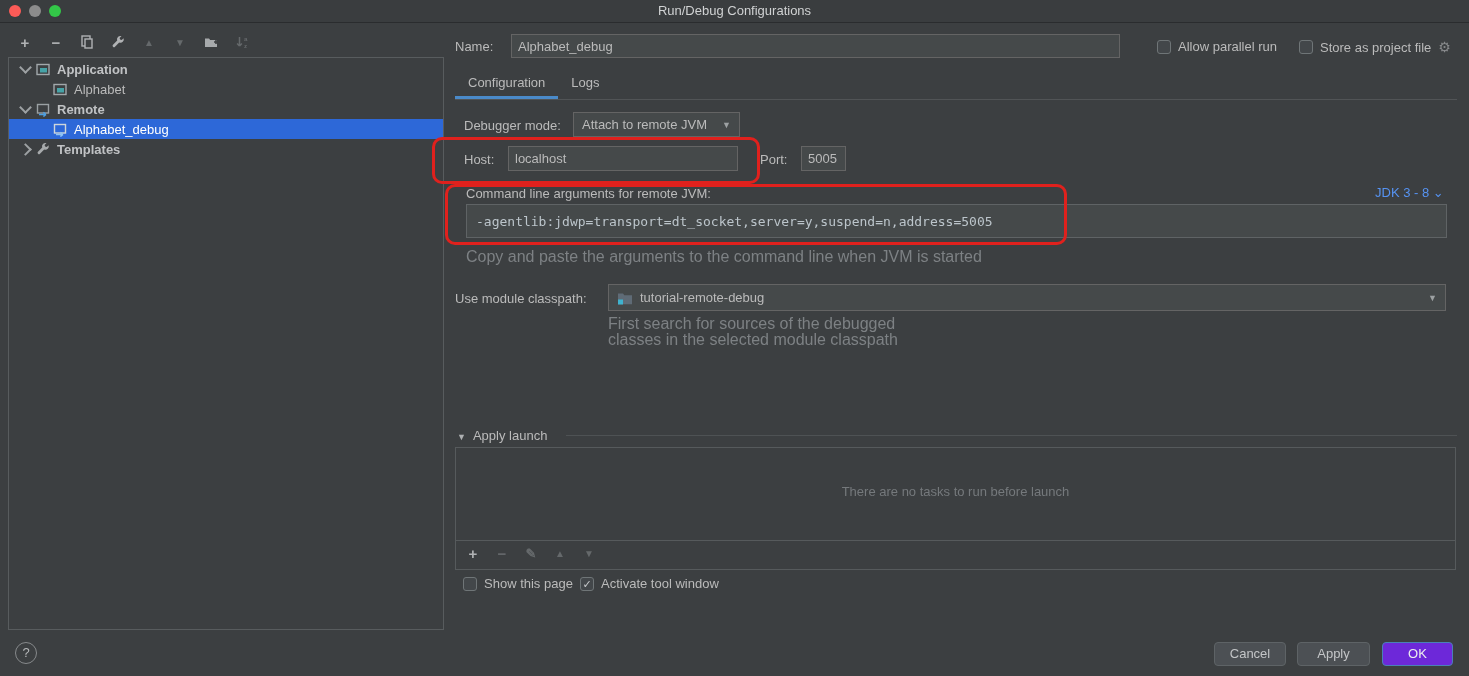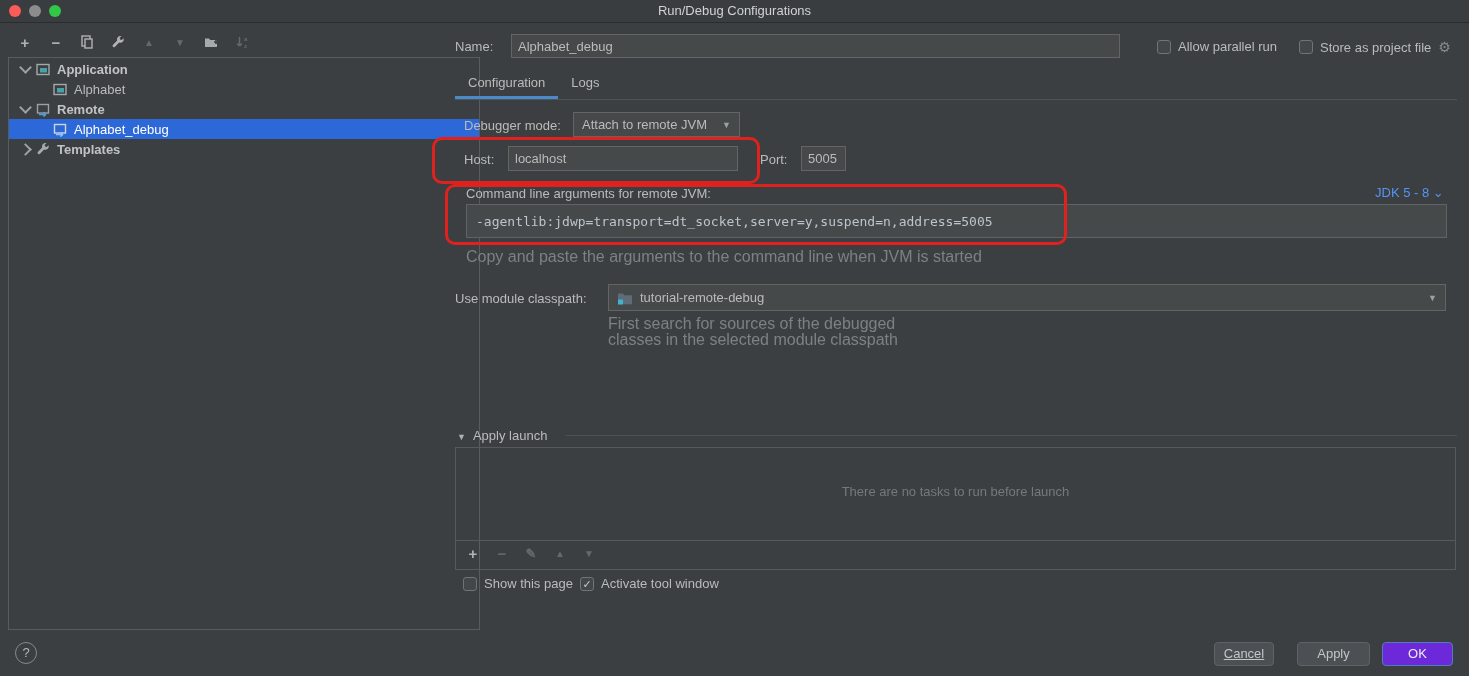--- a/index.html
+++ b/index.html
@@ -16,21 +16,21 @@
   .light.green{left:49px;background:#33c748;}
   
   .ltb{position:absolute;top:31px;height:22px;display:flex;align-items:center;gap:13px;left:16px;}
   .tbi{display:inline-flex;align-items:center;justify-content:center;width:18px;height:18px;
        color:#b0b2b4;font-size:15px;font-weight:bold;cursor:default;}
   .tbi.dis{color:#65696b;}
   .tbi svg{display:block;}
   .tri{font-size:10px;font-weight:normal;}
   
   .treepanel{position:absolute;left:8px;top:57px;width:434px;height:571px;
-             border:1px solid #585c5e;background:#3c3f41;padding-left:36px;}
+             border:1px solid #585c5e;background:#3c3f41;}
   .trow{position:absolute;left:0;right:0;height:20px;display:flex;align-items:center;}
   .trow .chev{width:7px;height:7px;border-right:2px solid #9da1a3;border-bottom:2px solid #9da1a3;
               display:inline-block;flex:none;}
   .chev.exp{transform:rotate(45deg);margin-top:-3px;}
   .chev.col{transform:rotate(-45deg);}
   .trow .lbl{margin-left:6px;white-space:nowrap;}
   .trow .bold{font-weight:bold;color:#c0c2c4;}
   .trow.selected{background:#2d68d8;}
   .trow.selected .lbl{color:#ffffff;}
   .ticon{width:15px;height:15px;flex:none;margin-left:6px;display:inline-flex;}
@@ -188,21 +188,21 @@
   </div>
 
   <div class="lab" style="left:464px;top:152px;">Host:</div>
   <input class="field" style="left: 508px; top: 146px; width: 230px; height: 25px;" value="localhost">
   <div class="lab" style="left:760px;top:152px;">Port:</div>
   <input class="field" style="left: 801px; top: 146px; width: 45px; height: 25px;" value="5005">
   <div class="annotation" style="left:432px;top:137px;width:322px;height:41px;"></div>
 
   <div class="lab" style="left:466px;top:186px;">Command line arguments for remote JVM:</div>
   <div class="link" style="left:1375px;top:185px;">
-    <span>JDK 5 - 8</span>
+    <span>JDK 3 - 8</span>
     <span>⌄</span>
   </div>
   <input class="field mono" style="left: 466px; top: 204px; width: 981px; height: 34px; padding: 0px 9px; border-color: rgb(95, 99, 101);" value="-agentlib:jdwp=transport=dt_socket,server=y,suspend=n,address=5005">
   <div class="annotation" style="left:445px;top:184px;width:616px;height:55px;"></div>
   <div class="hint" style="left:466px;top:248px;">Copy and paste the arguments to the command line when JVM is started</div>
 
   <div class="lab" style="left:455px;top:291px;">Use module classpath:</div>
   <div class="dropdown" style="left:608px;top:284px;width:838px;height:27px;">
     <span style="display:inline-flex;margin-right:7px;">
       <svg width="16" height="14" viewBox="0 0 16 14">
@@ -235,17 +235,17 @@
   <div class="cbrow" style="left:463px;top:576px;">
     <span class="cb"></span>
     <span>Show this page</span>
   </div>
   <div class="cbrow" style="left:580px;top:576px;">
     <span class="cb">✓</span>
     <span>Activate tool window</span>
   </div>
 
   <div class="helpbtn">?</div>
-  <div class="btn" style="left:1214px;top:642px;width:60px;text-decoration:underline;">Cancel</div>
+  <div class="btn" style="left:1214px;top:642px;width:72px;">Cancel</div>
   <div class="btn" style="left:1297px;top:642px;width:73px;">Apply</div>
   <div class="btn primary" style="left:1382px;top:642px;width:71px;">OK</div>
 
 </div>
 
 </body></html>

